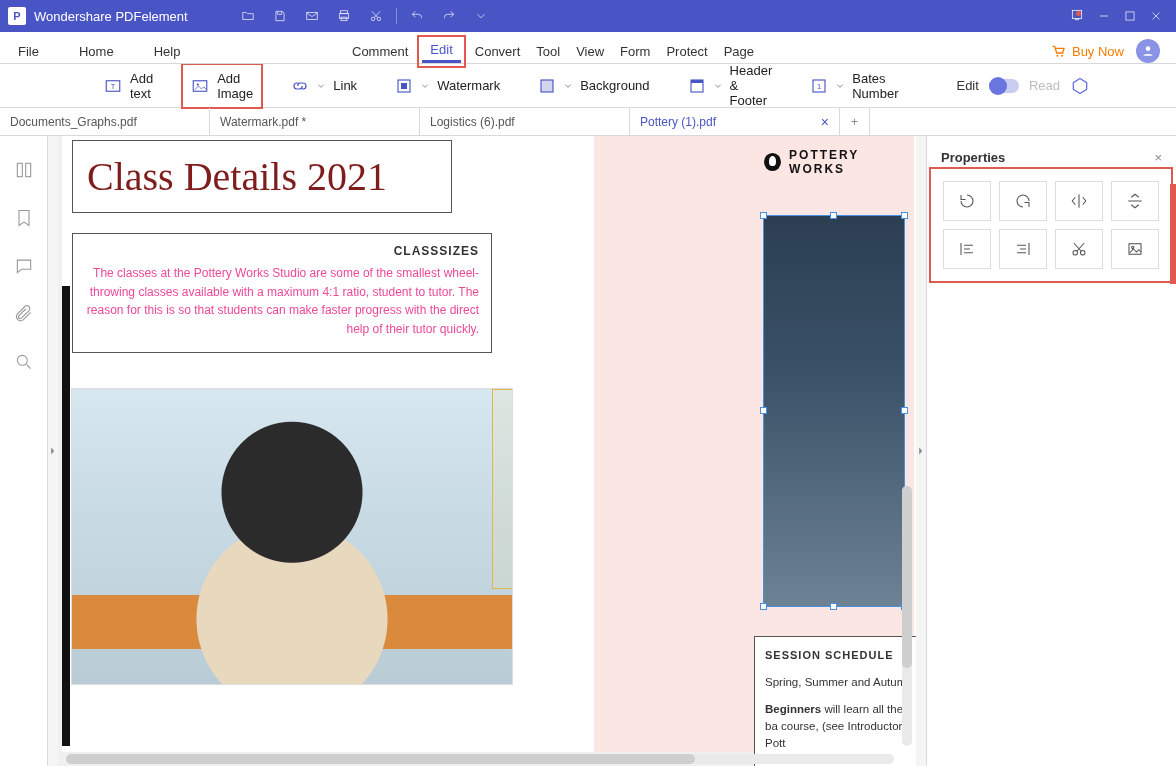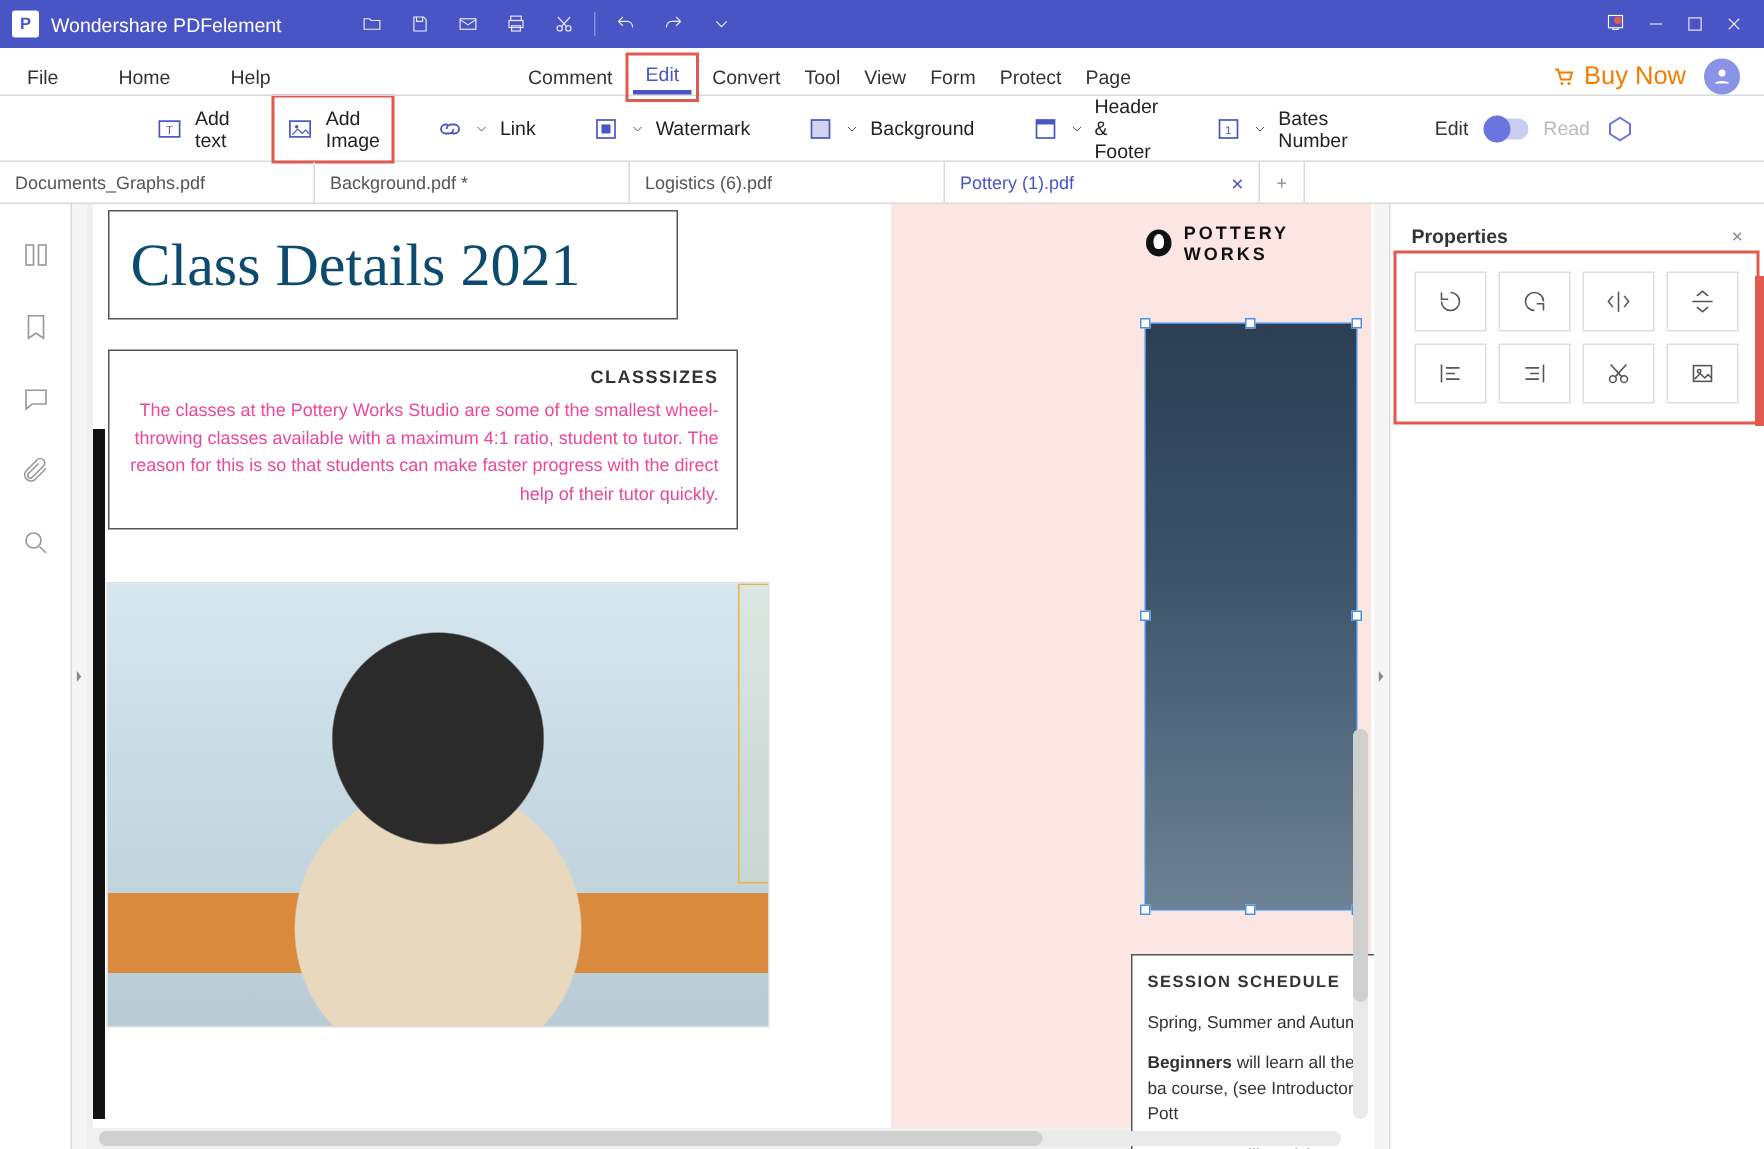--- a/index.html
+++ b/index.html
@@ -31,21 +31,21 @@
   .qat .sep{width:1px;height:16px;background:rgba(255,255,255,.35);align-self:center;}
 
   
   .menubar{height:32px;display:flex;align-items:flex-end;padding:0 16px;gap:32px;border-bottom:1px solid var(--border);}
   .menubar .left{display:flex;gap:36px;}
   .menubar .center{display:flex;gap:12px;position:absolute;left:350px;}
   .menubar .mi{font-size:13px;color:#333;cursor:pointer;padding:4px 2px;}
   .menubar .mi.active{color:var(--tab-active);border-bottom:3px solid var(--tab-active);padding-bottom:3px;}
   .menubar .mi.hl{outline:2px solid var(--hl);outline-offset:3px;padding:2px 8px;}
   .menubar .right{margin-left:auto;display:flex;align-items:center;gap:12px;}
-  .menubar .buy{color:var(--orange);font-size:17px;display:flex;align-items:center;gap:6px;}
+  .menubar .buy{color:var(--orange);font-size:13px;display:flex;align-items:center;gap:6px;}
   .menubar .buy svg{width:16px;height:16px;fill:var(--orange);}
   .menubar .avatar{width:24px;height:24px;border-radius:50%;background:#8a93e6;display:flex;align-items:center;justify-content:center;}
   .menubar .avatar svg{width:14px;height:14px;fill:#fff;}
 
   
   .toolbar{height:44px;display:flex;align-items:center;padding:0 90px 0 98px;gap:26px;border-bottom:1px solid var(--border);}
   .toolbar .titem{display:flex;align-items:center;gap:8px;font-size:13px;color:#222;cursor:pointer;padding:4px 6px;}
   .toolbar .titem.hl{outline:2px solid var(--hl);outline-offset:2px;}
   .toolbar .ticon{width:18px;height:18px;display:flex;align-items:center;justify-content:center;}
   .toolbar .ticon svg{width:18px;height:18px;}
@@ -78,21 +78,21 @@
   .scroll-h{position:absolute;left:8px;right:22px;bottom:2px;height:10px;background:#eaeaea;border-radius:5px;}
   .scroll-h::after{content:"";position:absolute;left:0;top:0;height:100%;width:76%;background:#cfcfcf;border-radius:5px;}
   .scroll-v{position:absolute;right:4px;top:350px;width:10px;height:260px;background:#eaeaea;border-radius:5px;}
   .scroll-v::after{content:"";position:absolute;left:0;top:0;width:100%;height:70%;background:#cfcfcf;border-radius:5px;}
 
   .page{flex:0 0 auto;position:relative;}
   .page1{width:520px;margin-left:10px;padding:4px 0 0 0;}
   .page1 .blackstrip{position:absolute;left:-10px;top:150px;width:8px;height:460px;background:#111;}
   .titlebox{border:1px solid #555;margin:0 0 20px 0;padding:10px 14px 12px;width:380px;}
   .titlebox .small{font-family:"Times New Roman",serif;font-size:22px;color:#222;}
-  .titlebox .big{font-family:"Times New Roman",serif;font-size:40px;color:#0c4a6e;margin-top:2px;}
+  .titlebox .big{font-family:"Times New Roman",serif;font-size:40px;color:#7f1d1d;margin-top:2px;}
   .section{border:1px solid #555;padding:10px 12px 14px;width:420px;text-align:right;}
   .section .sh{font-family:Arial;font-size:12px;font-weight:bold;letter-spacing:1px;}
   .section .body{font-size:12px;color:#ec4899;margin-top:6px;line-height:1.55;}
   .photo1{margin-top:36px;width:440px;height:295px;background:linear-gradient(180deg,#d7e7f0 0%, #c9dbe5 40%, #b9ccd6 100%);position:relative;overflow:hidden;outline:1px solid #ddd;}
   .photo1::before{content:"";position:absolute;inset:0;background:
      radial-gradient(circle at 50% 35%, #2c2b2b 0 70px, transparent 71px),
      radial-gradient(circle at 50% 78%, #e8d8be 0 95px, transparent 96px),
      linear-gradient(180deg,transparent 70%, #d98a3c 70% 88%, transparent 88%);}
   .photo1 .vhl{position:absolute;right:-10px;top:0;width:30px;height:200px;border:1px solid #e3b648;background:rgba(255,230,150,.15);}
   .page2{width:320px;margin-left:2px;background:#fbe6e3;padding-top:10px;position:relative;}
@@ -324,21 +324,21 @@
         </svg>
       </span>
   </div>
 </div>
 
 <div class="doctabs">
   <div class="tab">
       <span>Documents_Graphs.pdf</span>
     </div>
   <div class="tab">
-      <span>Background.pdf *</span>
+      <span>Watermark.pdf *</span>
     </div>
   <div class="tab">
       <span>Logistics (6).pdf</span>
     </div>
   <div class="tab active">
       <span>Pottery (1).pdf</span>
       <span class="close">×</span>
     </div>
   <div class="addtab">+</div>
 </div>

